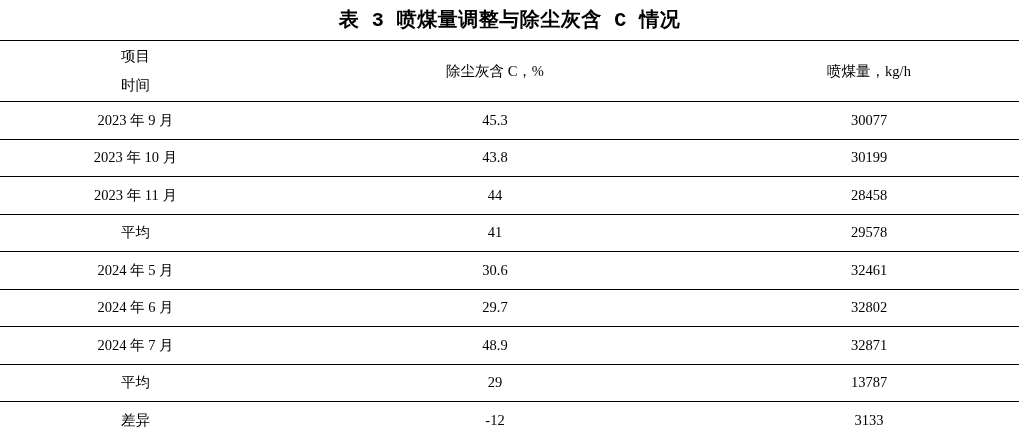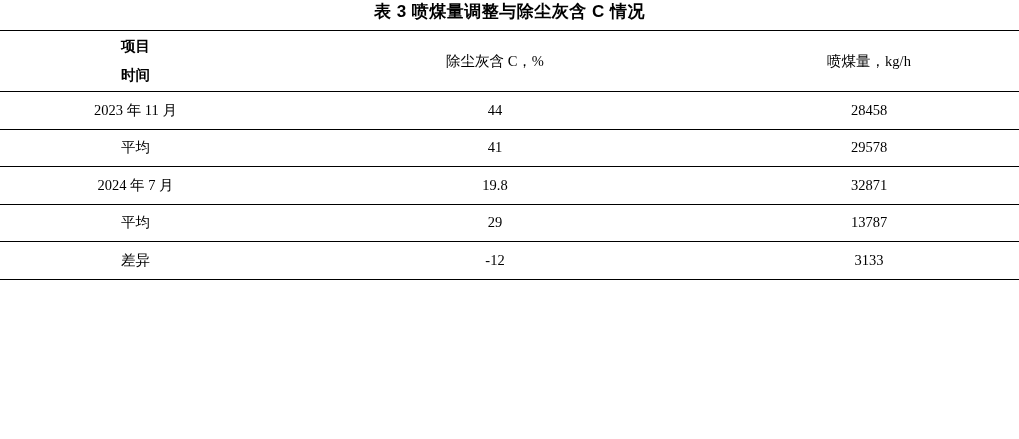--- a/index.html
+++ b/index.html
@@ -15,25 +15,25 @@
     overflow: hidden;
   }
   .page {
     position: relative;
     width: 1019px;
     height: 439px;
     box-sizing: border-box;
   }
   .table-caption {
     text-align: center;
-    font-family: Liberation Sans, sans-serif;
+    font-family: Liberation Mono, monospace;
     font-weight: bold;
-    font-size: 17px;
+    font-size: 20px;
     letter-spacing: 0.5px;
-    padding-top: 0;
+    padding-top: 6px;
     padding-bottom: 7px;
   }
   table.data-table {
     border-collapse: collapse;
     width: 1019px;
     table-layout: fixed;
   }
   table.data-table td,
   table.data-table th {
     font-weight: normal;
@@ -56,21 +56,20 @@
   
   td.vline-r { border-right: 0.8px solid #000; }
 
   .hdr-cell {
     height: 60px;
     position: relative;
   }
   .hdr-split {
     position: relative;
     height: 60px;
-    font-weight: bold;
   }
   .hdr-top-label {
     position: absolute;
     top: 6px;
     left: 0;
     width: 100%;
     text-align: center;
     font-size: 14.5px;
   }
   .hdr-bot-label {
@@ -104,32 +103,52 @@
           <div class="hdr-split">
             <div class="hdr-top-label">项目</div>
             <div class="hdr-bot-label">时间</div>
           </div>
         </td>
         <td class="vline-r">除尘灰含 C，%</td>
         <td>喷煤量，kg/h</td>
       </tr>
 
       <tr class="body-row row-line">
+        <td class="vline-r">2023 年 9 月</td>
+        <td class="vline-r">45.3</td>
+        <td>30077</td>
+      </tr>
+      <tr class="body-row row-line">
+        <td class="vline-r">2023 年 10 月</td>
+        <td class="vline-r">43.8</td>
+        <td>30199</td>
+      </tr>
+      <tr class="body-row row-line">
         <td class="vline-r">2023 年 11 月</td>
         <td class="vline-r">44</td>
         <td>28458</td>
       </tr>
       <tr class="body-row row-line">
         <td class="vline-r">平均</td>
         <td class="vline-r">41</td>
         <td>29578</td>
       </tr>
       <tr class="body-row row-line">
+        <td class="vline-r">2024 年 5 月</td>
+        <td class="vline-r">30.6</td>
+        <td>32461</td>
+      </tr>
+      <tr class="body-row row-line">
+        <td class="vline-r">2024 年 6 月</td>
+        <td class="vline-r">29.7</td>
+        <td>32802</td>
+      </tr>
+      <tr class="body-row row-line">
         <td class="vline-r">2024 年 7 月</td>
-        <td class="vline-r">19.8</td>
+        <td class="vline-r">48.9</td>
         <td>32871</td>
       </tr>
       <tr class="body-row row-line">
         <td class="vline-r">平均</td>
         <td class="vline-r">29</td>
         <td>13787</td>
       </tr>
       <tr class="body-row bottom-rule">
         <td class="vline-r">差异</td>
         <td class="vline-r">-12</td>

